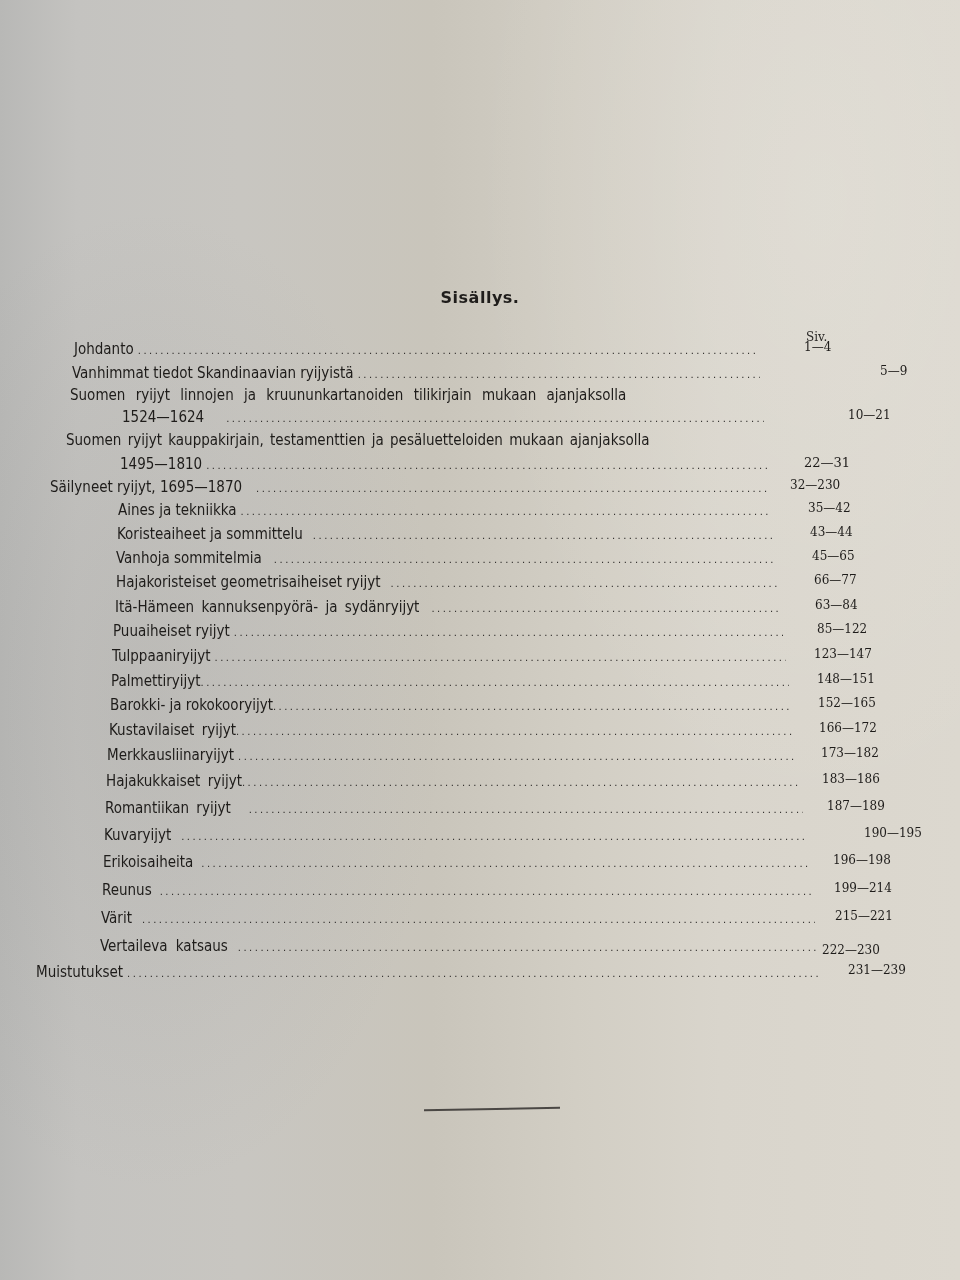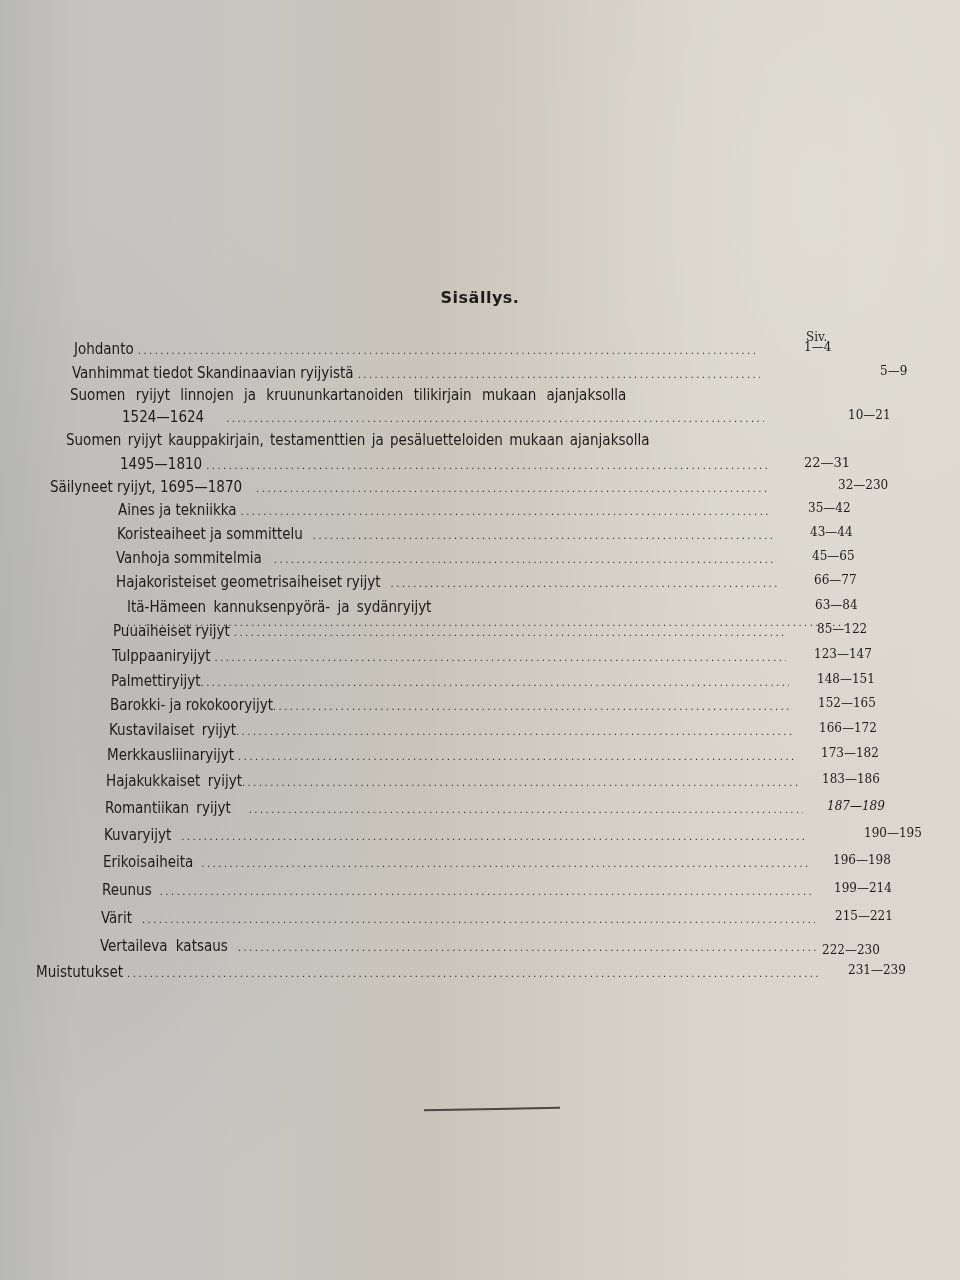--- a/index.html
+++ b/index.html
@@ -85,21 +85,21 @@
     <span class="label" style="word-spacing:2px;">Suomen ryijyt kauppakirjain, testamenttien ja pesäluetteloiden mukaan ajanjaksolla</span>
   </div>
   <div class="toc-line" style="left:120px; top:455px; width:656px;">
     <span class="label">1495—1810</span>
     <span class="leader">................................................................................................................................</span>
     <span class="pages" style="left:684px; font-size:13px;">22—31</span>
   </div>
   <div class="toc-line" style="left:50px; top:478px; width:726px;">
     <span class="label">Säilyneet ryijyt, 1695—1870</span>
     <span class="leader" style="margin-left:14px;">................................................................................................................................</span>
-    <span class="pages" style="left:788px;">32—230</span>
+    <span class="pages" style="left:740px;">32—230</span>
   </div>
   <div class="toc-line" style="left:118px; top:501px; width:660px;">
     <span class="label">Aines ja tekniikka</span>
     <span class="leader">................................................................................................................................</span>
     <span class="pages" style="left:690px;">35—42</span>
   </div>
   <div class="toc-line" style="left:117px; top:525px; width:663px;">
     <span class="label">Koristeaiheet ja sommittelu</span>
     <span class="leader" style="margin-left:10px;">................................................................................................................................</span>
     <span class="pages" style="left:693px;">43—44</span>
@@ -107,21 +107,21 @@
   <div class="toc-line" style="left:116px; top:549px; width:666px;">
     <span class="label">Vanhoja sommitelmia</span>
     <span class="leader" style="margin-left:12px;">................................................................................................................................</span>
     <span class="pages" style="left:696px;">45—65</span>
   </div>
   <div class="toc-line" style="left:116px; top:573px; width:668px;">
     <span class="label">Hajakoristeiset geometrisaiheiset ryijyt</span>
     <span class="leader" style="margin-left:10px;">................................................................................................................................</span>
     <span class="pages" style="left:698px;">66—77</span>
   </div>
-  <div class="toc-line" style="left:115px; top:598px; width:672px;flex-direction:column;">
+  <div class="toc-line" style="left:115px; top:598px; width:672px;">
     <span class="label" style="word-spacing:3px;">Itä-Hämeen kannuksenpyörä- ja sydänryijyt</span>
     <span class="leader" style="margin-left:12px;">................................................................................................................................</span>
     <span class="pages" style="left:700px;">63—84</span>
   </div>
   <div class="toc-line" style="left:113px; top:622px; width:676px;">
     <span class="label">Puuaiheiset ryijyt</span>
     <span class="leader">................................................................................................................................</span>
     <span class="pages" style="left:704px;">85—122</span>
   </div>
   <div class="toc-line" style="left:112px; top:647px; width:680px;">
@@ -150,21 +150,21 @@
     <span class="pages" style="left:714px;">173—182</span>
   </div>
   <div class="toc-line" style="left:106px; top:772px; width:700px;">
     <span class="label" style="word-spacing:3px;">Hajakukkaiset ryijyt</span>
     <span class="leader" style="margin-left:0;">................................................................................................................................</span>
     <span class="pages" style="left:716px;">183—186</span>
   </div>
   <div class="toc-line" style="left:105px; top:799px; width:704px;">
     <span class="label" style="word-spacing:3px;">Romantiikan ryijyt</span>
     <span class="leader" style="margin-left:18px;">................................................................................................................................</span>
-    <span class="pages" style="left:722px;font-style:italic;">187—189</span>
+    <span class="pages" style="left:722px;">187—189</span>
   </div>
   <div class="toc-line" style="left:104px; top:826px; width:708px;">
     <span class="label">Kuvaryijyt</span>
     <span class="leader" style="margin-left:10px;">................................................................................................................................</span>
     <span class="pages" style="left:760px;">190—195</span>
   </div>
   <div class="toc-line" style="left:103px; top:853px; width:712px;">
     <span class="label">Erikoisaiheita</span>
     <span class="leader" style="margin-left:8px;">................................................................................................................................</span>
     <span class="pages" style="left:730px;">196—198</span>

